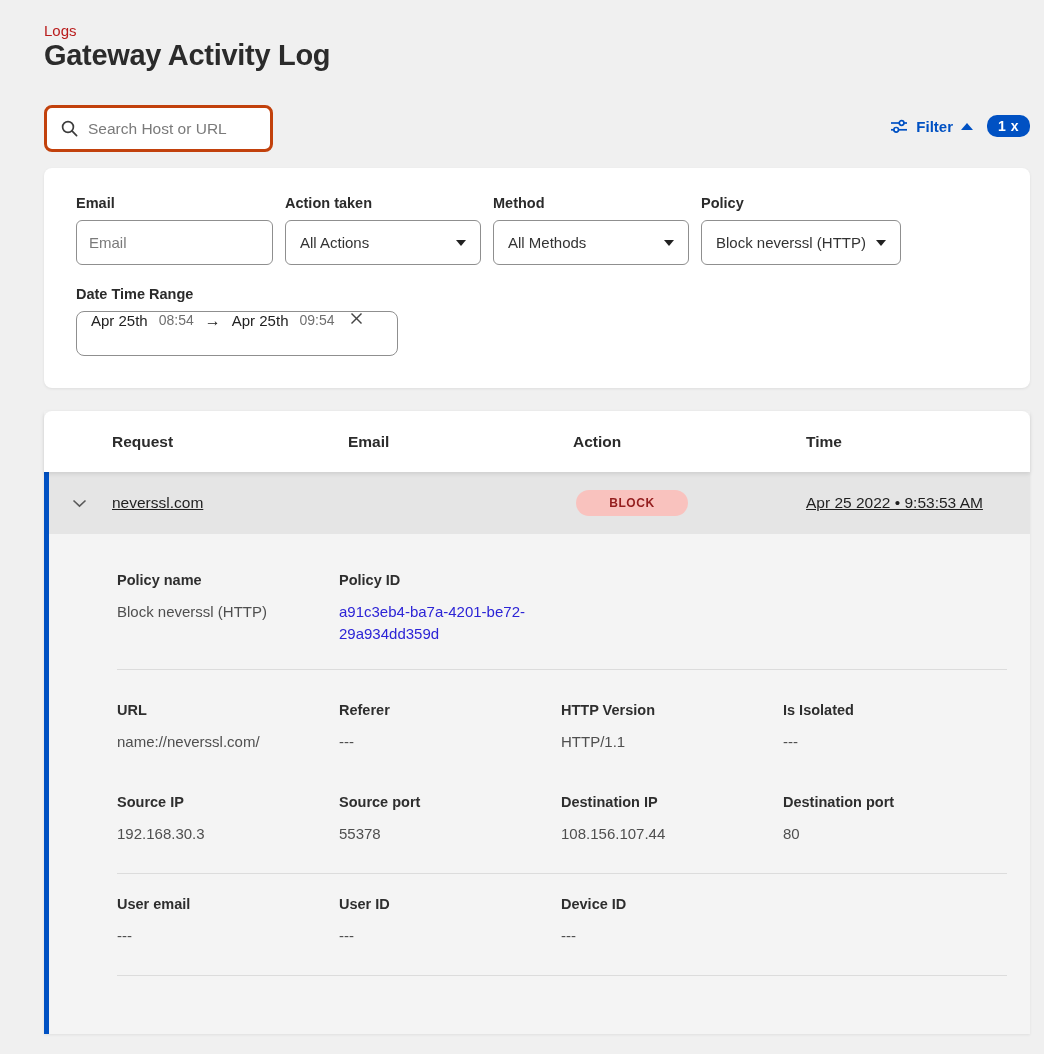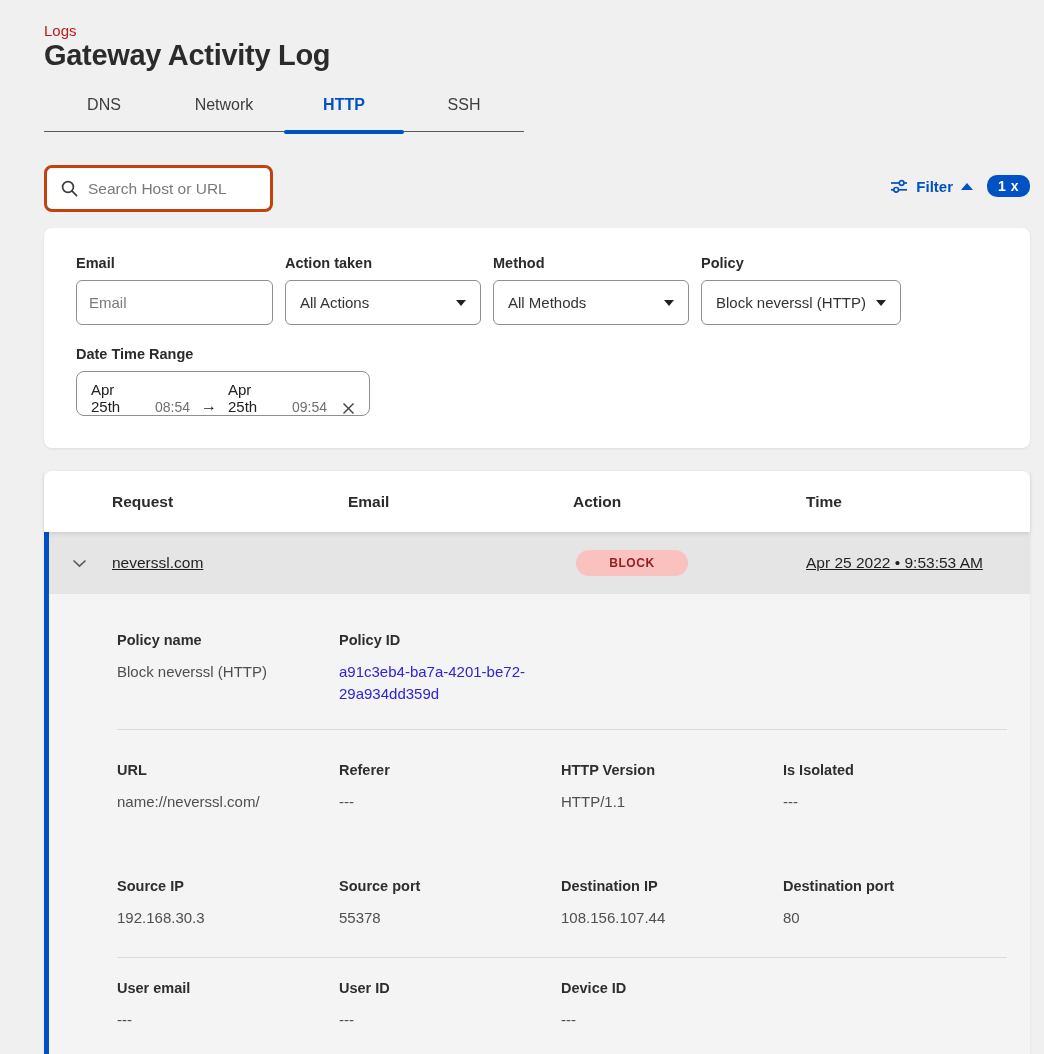--- a/index.html
+++ b/index.html
@@ -40,61 +40,55 @@
     height: 45px; border: 1px solid #8f8f8f; border-radius: 6px; background: #fff;
     font-size: 15px; color: #333;
   }
   .text-input { width: 197px; padding: 0 12px; outline: none; font-family: "Liberation Sans", sans-serif; }
   .text-input::placeholder { color: #7a7a7a; }
   .select-box { display: flex; align-items: center; justify-content: space-between; padding: 0 14px; cursor: pointer; text-align: center; }
   .select-box.w196 { width: 196px; }
   .select-box.w200 { width: 200px; }
   .caret-down { width: 0; height: 0; border-left: 5.5px solid transparent; border-right: 5.5px solid transparent; border-top: 6.5px solid #222; }
   .date-section { margin-top: 21px; }
-  .date-range { width: 294px; border-radius: 8px; display: flex; align-items: flex-end; padding: 0 14px; gap: 11px; cursor: pointer; }
+  .date-range { width: 322px; border-radius: 8px; display: flex; align-items: flex-start; padding: 0 14px; gap: 11px; cursor: pointer; }
   .date-text { color: #222; font-size: 15px; }
   .time-text { color: #6f6f6f; font-size: 14px; }
   .range-arrow { color: #222; font-size: 16px; }
   .clear-x { margin-left: 4px; display: flex; align-items: center; cursor: pointer; }
 
   
   .table-card { margin-top: 23px; background: #fff; border-radius: 8px 8px 0 0; box-shadow: 0 1px 3px rgba(0,0,0,0.07); min-height: 604px; }
   .t-header { display: grid; grid-template-columns: 68px 236px 225px 233px auto; height: 61px; align-items: center; font-weight: 700; font-size: 15.5px; color: #2b2b2b; box-shadow: 0 2px 4px rgba(0,0,0,0.10); position: relative; z-index: 2; }
   .row-wrap { border-left: 5px solid #0051c3; }
   .t-row { display: grid; grid-template-columns: 63px 236px 225px 233px auto; height: 62px; align-items: center; background: #e5e5e5; font-size: 15.5px; color: #1f1f1f; cursor: pointer; text-decoration: underline; }
   .chevron-cell { padding-left: 23px; display: flex; align-items: center; }
   .block-badge { display: inline-block; margin-left: 3px; width: 112px; text-align: center; background: #f9c2be; color: #941e1e; font-size: 12px; font-weight: 700; letter-spacing: 0.6px; border-radius: 13px; padding: 6px 0; }
 
   
   .details { background: #f4f4f4; padding: 0 23px 30px 68px; }
   .d-section { padding: 32px 0 28px 0; }
   .d-section.first { padding-top: 38px; padding-bottom: 24px; }
   .d-section.tight-top { padding-top: 22px; }
   .d-divider { border: none; border-top: 1px solid #dcdcdc; height: 0; }
   .d-grid { display: grid; grid-template-columns: 222px 222px 222px auto; }
-  .d-grid + .d-grid { margin-top: 66px; }
+  .d-grid + .d-grid { margin-top: 42px; }
   .d-label { font-size: 14.5px; font-weight: 700; color: #2e2e2e; margin-bottom: 13px; }
   .d-value { font-size: 15px; color: #4f4f4f; line-height: 1.45; }
   .policy-id-link { color: #2c24d6; max-width: 196px; overflow-wrap: break-word; cursor: pointer; }
   .radar-row { padding-top: 28px; text-align: right; }
 </style>
 </head>
 <body>
 
 <div class="container">
 
   <div class="breadcrumb">Logs</div>
   <h1 class="page-title">Gateway Activity Log</h1>
 
-  <div class="tabs">
-    <div class="tab">DNS</div>
-    <div class="tab">Network</div>
-    <div class="tab active">HTTP</div>
-    <div class="tab">SSH</div>
-  </div>
 
   <div class="search-row">
     <div class="search-box">
       <svg width="17" height="17" viewBox="0 0 17 17">
         <circle cx="7" cy="7" r="5.4" fill="none" stroke="#3c3c3c" stroke-width="1.7"></circle>
         <line x1="11.2" y1="11.2" x2="15.6" y2="15.6" stroke="#3c3c3c" stroke-width="1.7" stroke-linecap="round"></line>
       </svg>
       <input type="text" placeholder="Search Host or URL" style="">
     </div>
     <div class="filter-control">

